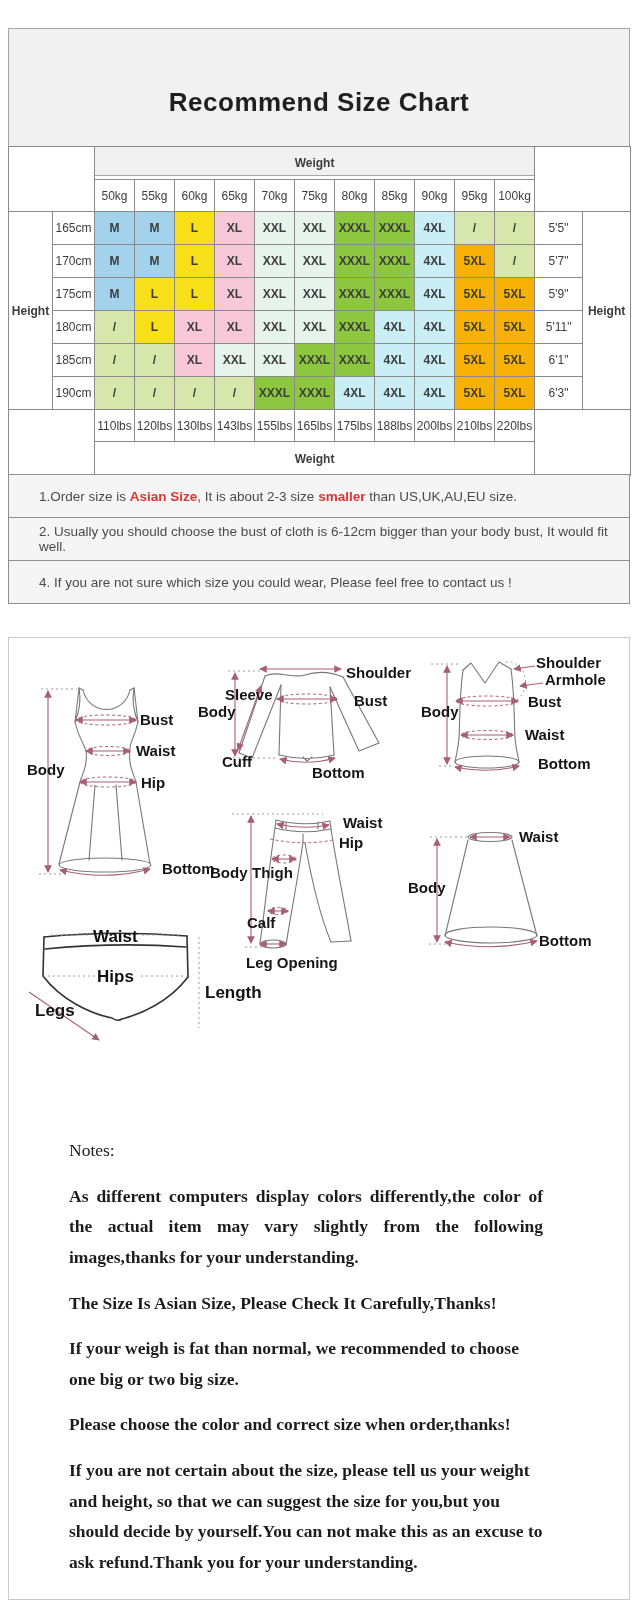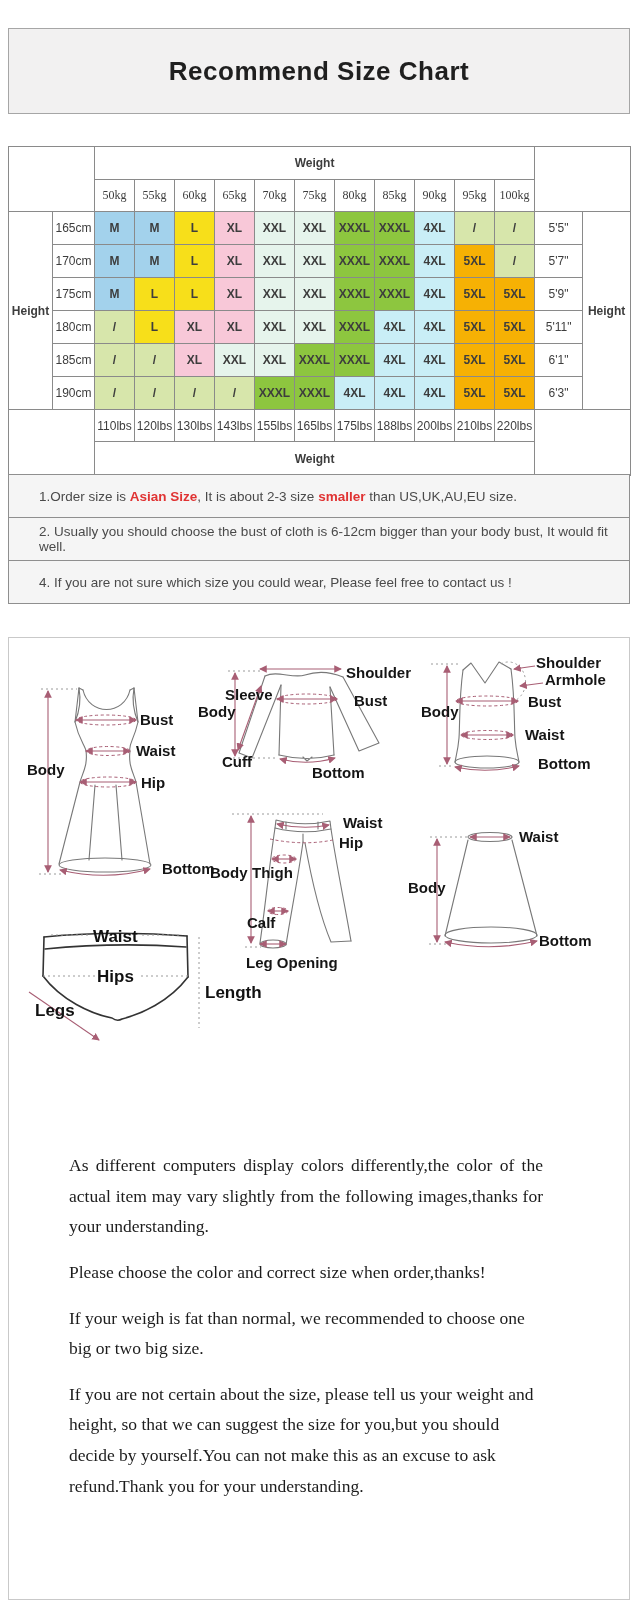--- a/index.html
+++ b/index.html
@@ -4,42 +4,42 @@
 <style>
   * { margin:0; padding:0; box-sizing:border-box; }
   html,body { background:#fff; }
   body {
     width:640px; height:1609px; position:relative;
     font-family:"Liberation Sans", sans-serif;
     color:#3d3d3d;
   }
   
   .title-box {
-    position:absolute; left:8px; top:28px; width:622px; height:86px;
+    position:absolute; left:8px; top:28px; width:622px; height:148px;
     background:#f2f1f1; border:1px solid #a6a6a6;
     display:flex; align-items:center; justify-content:center;
   }
   .title-box h1 {
     font-size:26px; font-weight:bold; color:#1f1f1f; letter-spacing:.5px;
   }
   
   table.size-chart {
     position:absolute; left:8px; top:146px; width:622px;
     border-collapse:collapse; table-layout:fixed;
   }
   table.size-chart td {
     border:1px solid #8a8a8a; text-align:center; vertical-align:middle;
     font-size:12px; color:#3d3d3d; padding:0; overflow:hidden; white-space:nowrap;
   }
   td.hdr { font-weight:bold; font-size:13px; color:#2b2b2b; }
   td.kg, td.lbs { font-size:11.5px; color:#3d3d3d; background:#fff; }
   td.cm, td.ft { font-size:11.5px; background:#fff;border-radius:13px; }
   td.size-cell { font-weight:600; font-size:12.5px; color:#333; }
   td.corner { background:#fff; }
-  tr.r-wh { height:33px; } tr.r-kg { height:32px;font-family:Liberation Serif, serif; }
+  tr.r-wh { height:33px; } tr.r-kg { height:32px; }
   tr.r-data { height:33px; } tr.r-lbs { height:32px; } tr.r-wf { height:34px; }
   
   .note-box {
     position:absolute; left:8px; width:622px; height:44px;
     background:#f5f5f5; border:1px solid #8f8f8f;
     display:flex; align-items:center; padding-left:30px;
     font-size:13.5px; color:#4a4a4a;
   }
   .note-box .red { color:#e03333; font-weight:bold; }
   
@@ -55,21 +55,21 @@
   .gd { fill:none; stroke:#9a9a9a; stroke-width:1;   stroke-dasharray:2,3; }
   text.lb  { font-family:"Liberation Sans",sans-serif; font-size:15px; font-weight:600; fill:#151515; }
   text.lbB { font-family:"Liberation Sans",sans-serif; font-size:17px; font-weight:700; fill:#111; }
   
   .bottom-notes {
     position:absolute; left:60px; top:497px; width:474px;
     font-family:"Liberation Serif", serif; font-size:17.5px; color:#1c1c1c;
     line-height:1.75;
   }
   .bottom-notes .heading { margin-bottom:14px; }
-  .bottom-notes p { margin:15px 0 13px 0; }
+  .bottom-notes p { margin:15px 0 13px 0;font-weight:bold; }
   .bottom-notes p.justify { text-align:justify; }
 </style>
 </head>
 <body>
 
 <div class="title-box">
   <h1>Recommend Size Chart</h1>
 </div>
 
 <table class="size-chart">
@@ -358,20 +358,22 @@
       <path class="gd" d="M190,299 V390"></path>
       <path class="m" d="M20,354 L90,402" marker-end="url(#ah)"></path>
       <text class="lbB" x="84" y="304">Waist</text>
       <text class="lbB" x="88" y="344">Hips</text>
       <text class="lbB" x="26" y="378">Legs</text>
       <text class="lbB" x="196" y="360">Length</text>
     </g>
   </svg>
 
   <div class="bottom-notes">
+    <div class="heading">Notes:</div>
     <div>
         <p class="justify">As different computers display colors differently,the color of the actual item may vary slightly from the following images,thanks for your understanding.</p>
+        <p>The Size Is Asian Size, Please Check It Carefully,Thanks!</p>
+        <p>If your weigh is fat than normal, we recommended to choose one big or two big size.</p>
         <p>Please choose the color and correct size when order,thanks!</p>
-        <p>If your weigh is fat than normal, we recommended to choose one big or two big size.</p>
         <p>If you are not certain about the size, please tell us your weight and height, so that we can suggest the size for you,but you should decide by yourself.You can not make this as an excuse to ask refund.Thank you for your understanding.</p>
       </div>
   </div>
 </div>
 
 </body></html>

